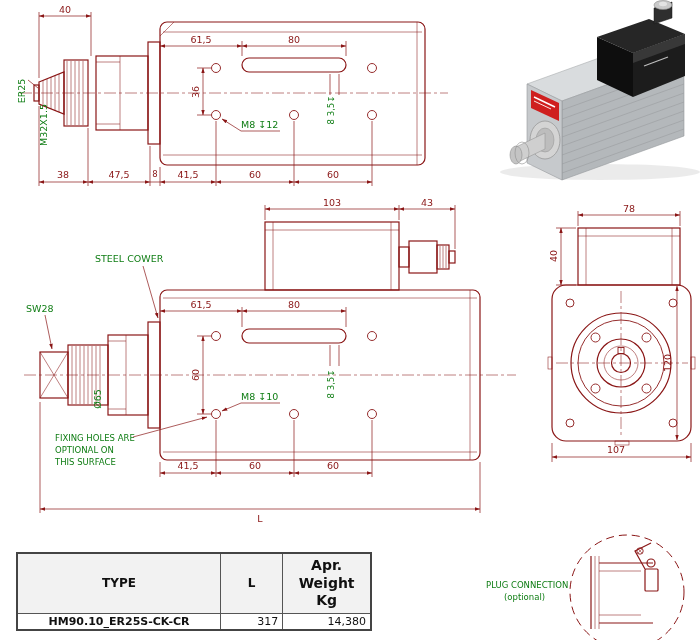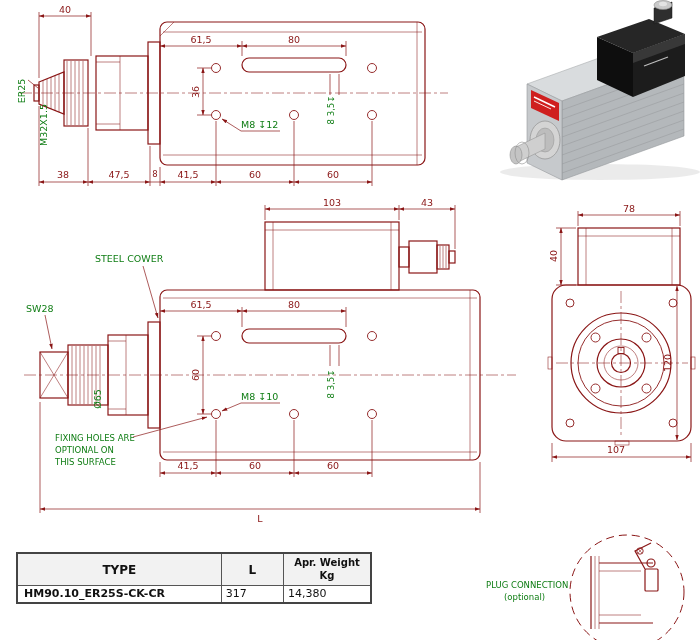--- a/index.html
+++ b/index.html
@@ -18,23 +18,23 @@
   text.gtx{fill:var(--label);font-size:9.5px;font-family:"DejaVu Sans",sans-serif}
   text.sm{font-size:8.5px}
 
   
   .spec-table{position:absolute;left:16px;top:552px;width:356px}
   .spec-table table{width:100%;border-collapse:collapse;font-size:11px;color:#111;border:2px solid #444}
   .spec-table th,.spec-table td{border:1px solid #555}
   .spec-table thead th{background:#f2f2f2;font-weight:bold;text-align:center;padding:3px 0;height:30px}
   th.c-type{width:214px;font-size:12px}
   th.c-l{width:66px;font-size:12px}
-  th.c-w{width:92px;font-size:10px;line-height:1.25}
-  td.t{font-weight:bold;text-align:left;padding:1px 6px;height:17px}
-  td.n{text-align:left;padding:1px 4px;height:17px}
+  th.c-w{width:92px;font-size:14px;line-height:1.25}
+  td.t{font-weight:bold;text-align:center;padding:1px 6px;height:17px}
+  td.n{text-align:right;padding:1px 4px;height:17px}
 </style>
 </head>
 <body>
 
 <svg class="stage" width="700" height="640" viewBox="0 0 700 640" xmlns="http://www.w3.org/2000/svg">
   <defs>
     <marker id="arr" viewBox="0 0 10 10" refX="9.5" refY="5" markerWidth="8" markerHeight="8" orient="auto-start-reverse">
       <path d="M0,1.8 L10,5 L0,8.2 Z" style="fill:var(--drawing)"></path>
     </marker>
     <clipPath id="colletClip1">

